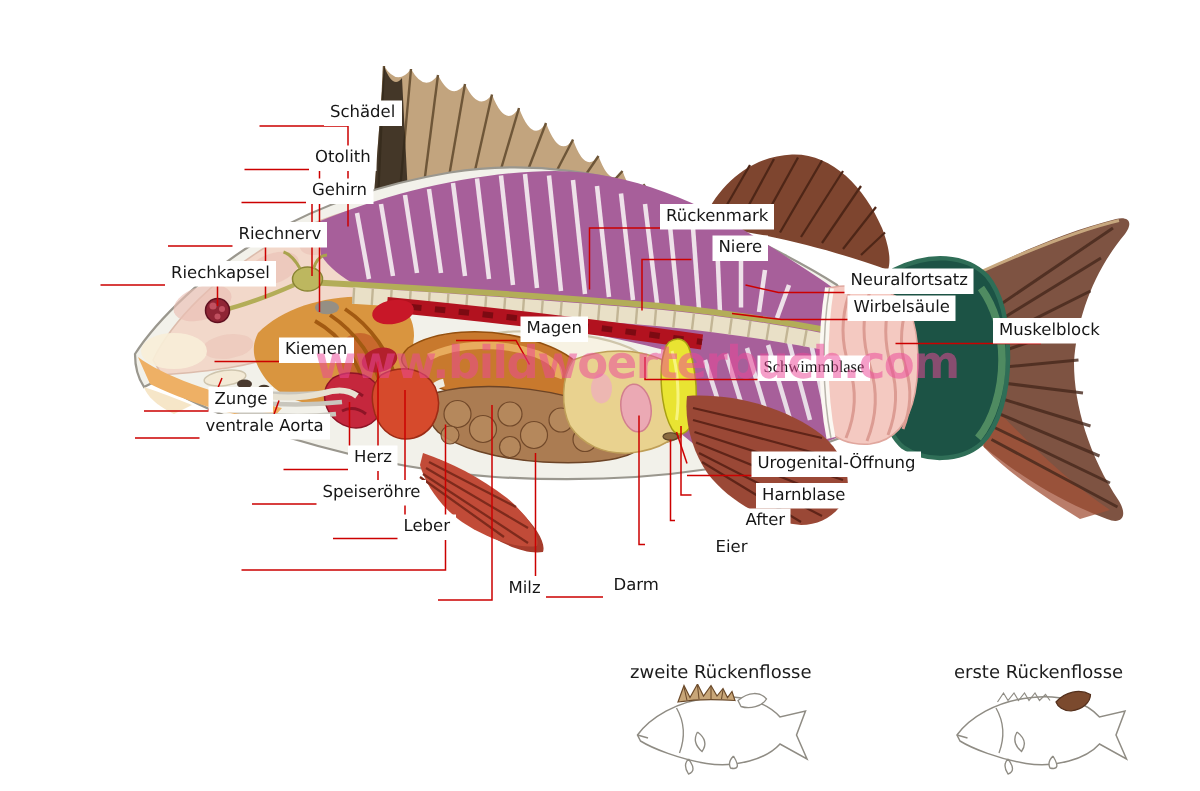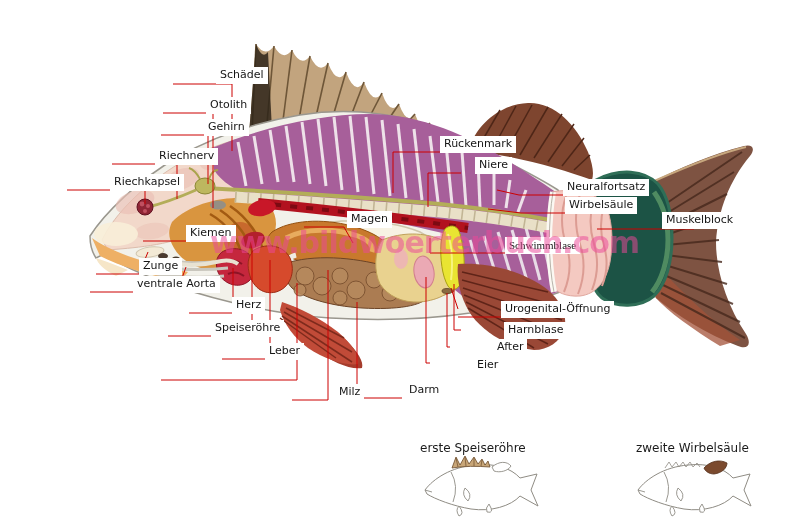--- a/index.html
+++ b/index.html
@@ -358,17 +358,17 @@
       <div class="label" style="left: 519px; top: 178px;">Neuralfortsatz</div>
       <div class="label" style="left: 521px; top: 196px;">Wirbelsäule</div>
       <div class="label" style="left: 618px; top: 211px;">Muskelblock</div>
       <div class="label" style="left: 461px; top: 236px; font-family: Liberation Serif, serif;">Schwimmblase</div>
       <div class="label" style="left: 457px; top: 300px;">Urogenital-Öffnung</div>
       <div class="label" style="left: 460px; top: 321px;">Harnblase</div>
       <div class="label" style="left: 449px; top: 338px;">After</div>
       <div class="label" style="left: 429px; top: 356px;">Eier</div>
     </div>
 
-  <div class="caption" style="left:420px;top:441px;">erste Speiseröhre</div>
-  <div class="caption" style="left:636px;top:441px;">zweite Wirbelsäule</div>
+  <div class="caption" style="left:420px;top:441px;">zweite Rückenflosse</div>
+  <div class="caption" style="left:636px;top:441px;">erste Rückenflosse</div>
 
   <div id="watermark">www.bildwoerterbuch.com</div>
 </div>
 
 </body></html>

